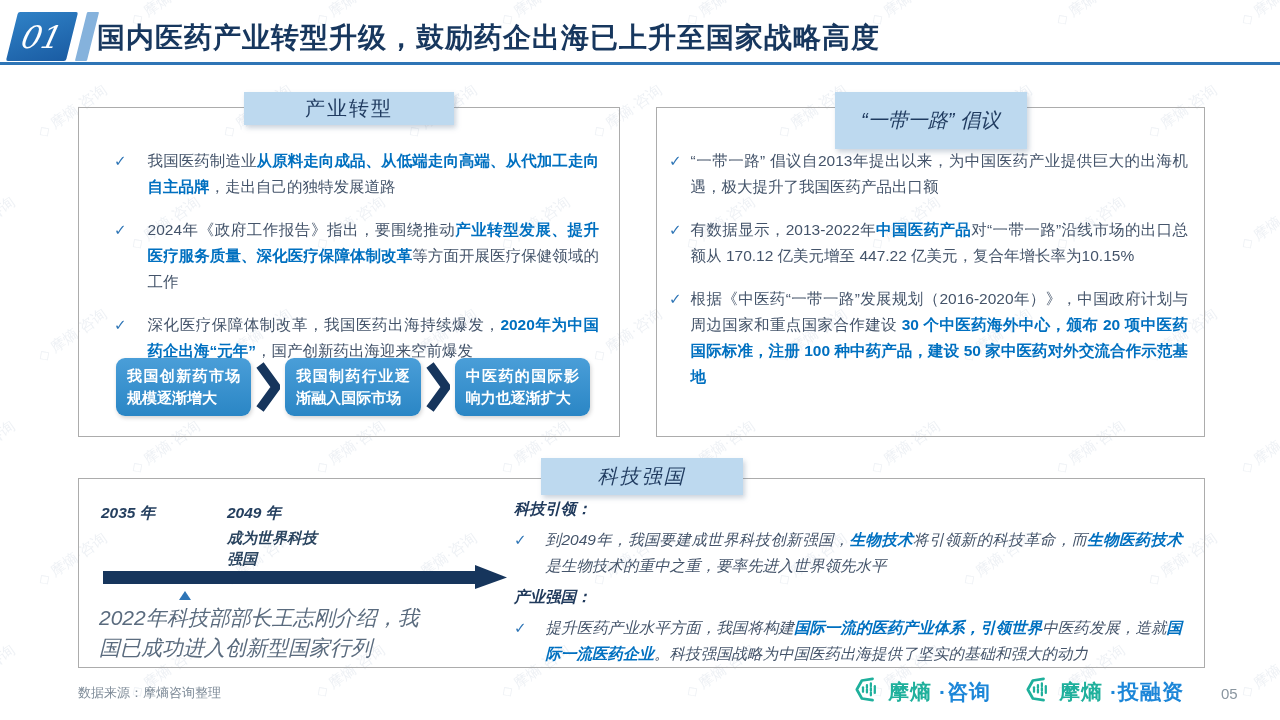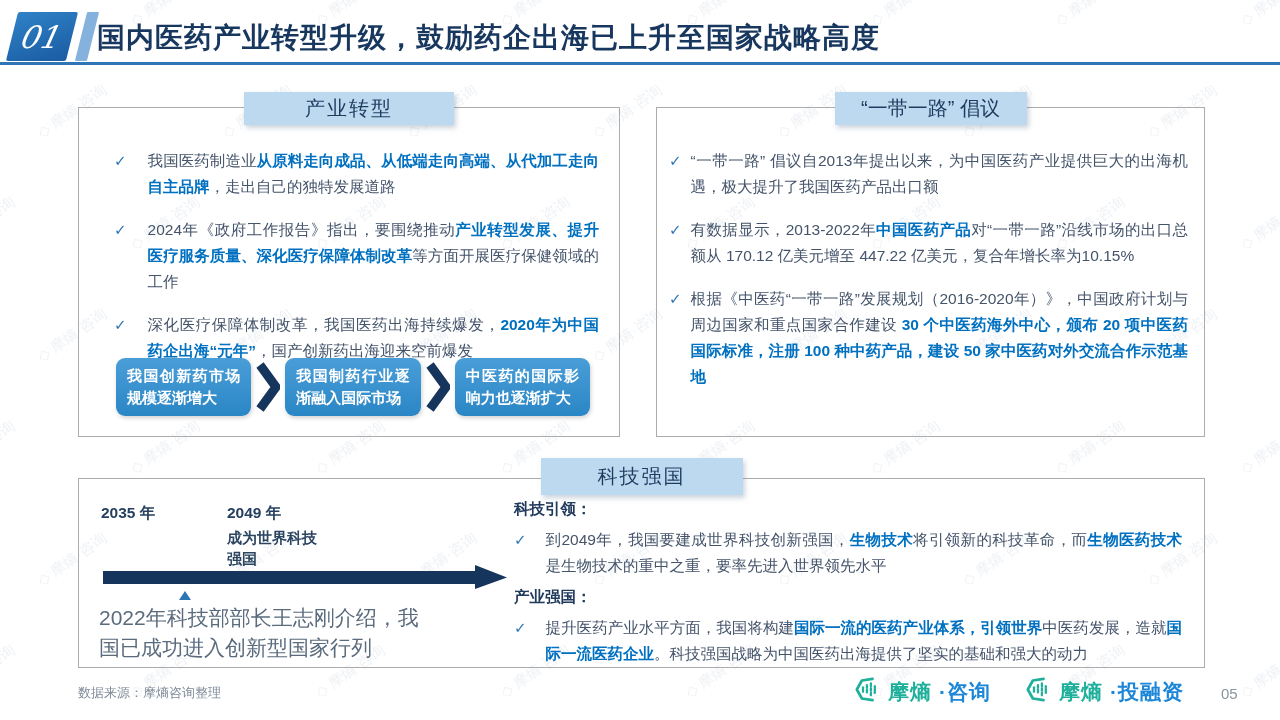--- a/index.html
+++ b/index.html
@@ -18,24 +18,24 @@
   .badge{position:absolute;left:12px;top:12px;width:60px;height:49px;background:linear-gradient(160deg,#2F81C6,#1A5CA3);transform:skewX(-14deg);border-radius:2px;display:flex;align-items:center;justify-content:center;}
   .badge span{font-family:"DejaVu Serif","Liberation Serif",serif;font-style:italic;font-size:31px;color:#fff;}
   .badge-stripe{position:absolute;left:81px;top:12px;width:12px;height:49px;background:#85B2DC;transform:skewX(-14deg);border-radius:1px;}
   .page-title{position:absolute;left:97px;top:19px;font-size:28px;font-weight:bold;color:var(--navy);letter-spacing:1px;white-space:nowrap;}
   .head-rule{position:absolute;left:0;right:0;top:62px;height:3px;background:#2E75B6;}
 
   
   .panel{position:absolute;border:1px solid var(--border);background:transparent;}
   .panel-industry{left:78px;top:107px;width:542px;height:330px;}
   .panel-belt{left:656px;top:107px;width:549px;height:330px;}
-  .panel-tech{left:78px;top:478px;width:1127px;height:190px;}
+  .panel-tech{left:78px;top:478px;width:1127px;height:190px;font-style:italic;}
   .panel-title{position:absolute;left:50%;transform:translateX(-50%);background:var(--lightblue);color:#1F3A5F;text-align:center;font-size:20px;letter-spacing:2px;box-shadow:2px 3px 5px rgba(110,130,155,0.35);}
   .pt-industry{top:-16px;width:210px;padding:3px 16px;}
-  .pt-belt{top:-16px;width:192px;padding:3px 0;letter-spacing:0;}
+  .pt-belt{top:-16px;width:192px;padding:15px 0;letter-spacing:0;font-style:italic;}
   .pt-tech{top:-21px;width:202px;padding:5px 0;}
 
   
   .bullets{position:absolute;}
   .b-industry{left:35px;right:20px;top:40px;}
   .b-belt{left:12px;right:16px;top:40px;}
   .bullet{display:flex;margin-bottom:17px;}
   .check{color:var(--check);font-weight:bold;font-size:15px;flex:0 0 auto;line-height:1.68;}
   .b-industry .check{margin-right:21px;}
   .b-belt .check{margin-right:9px;}

